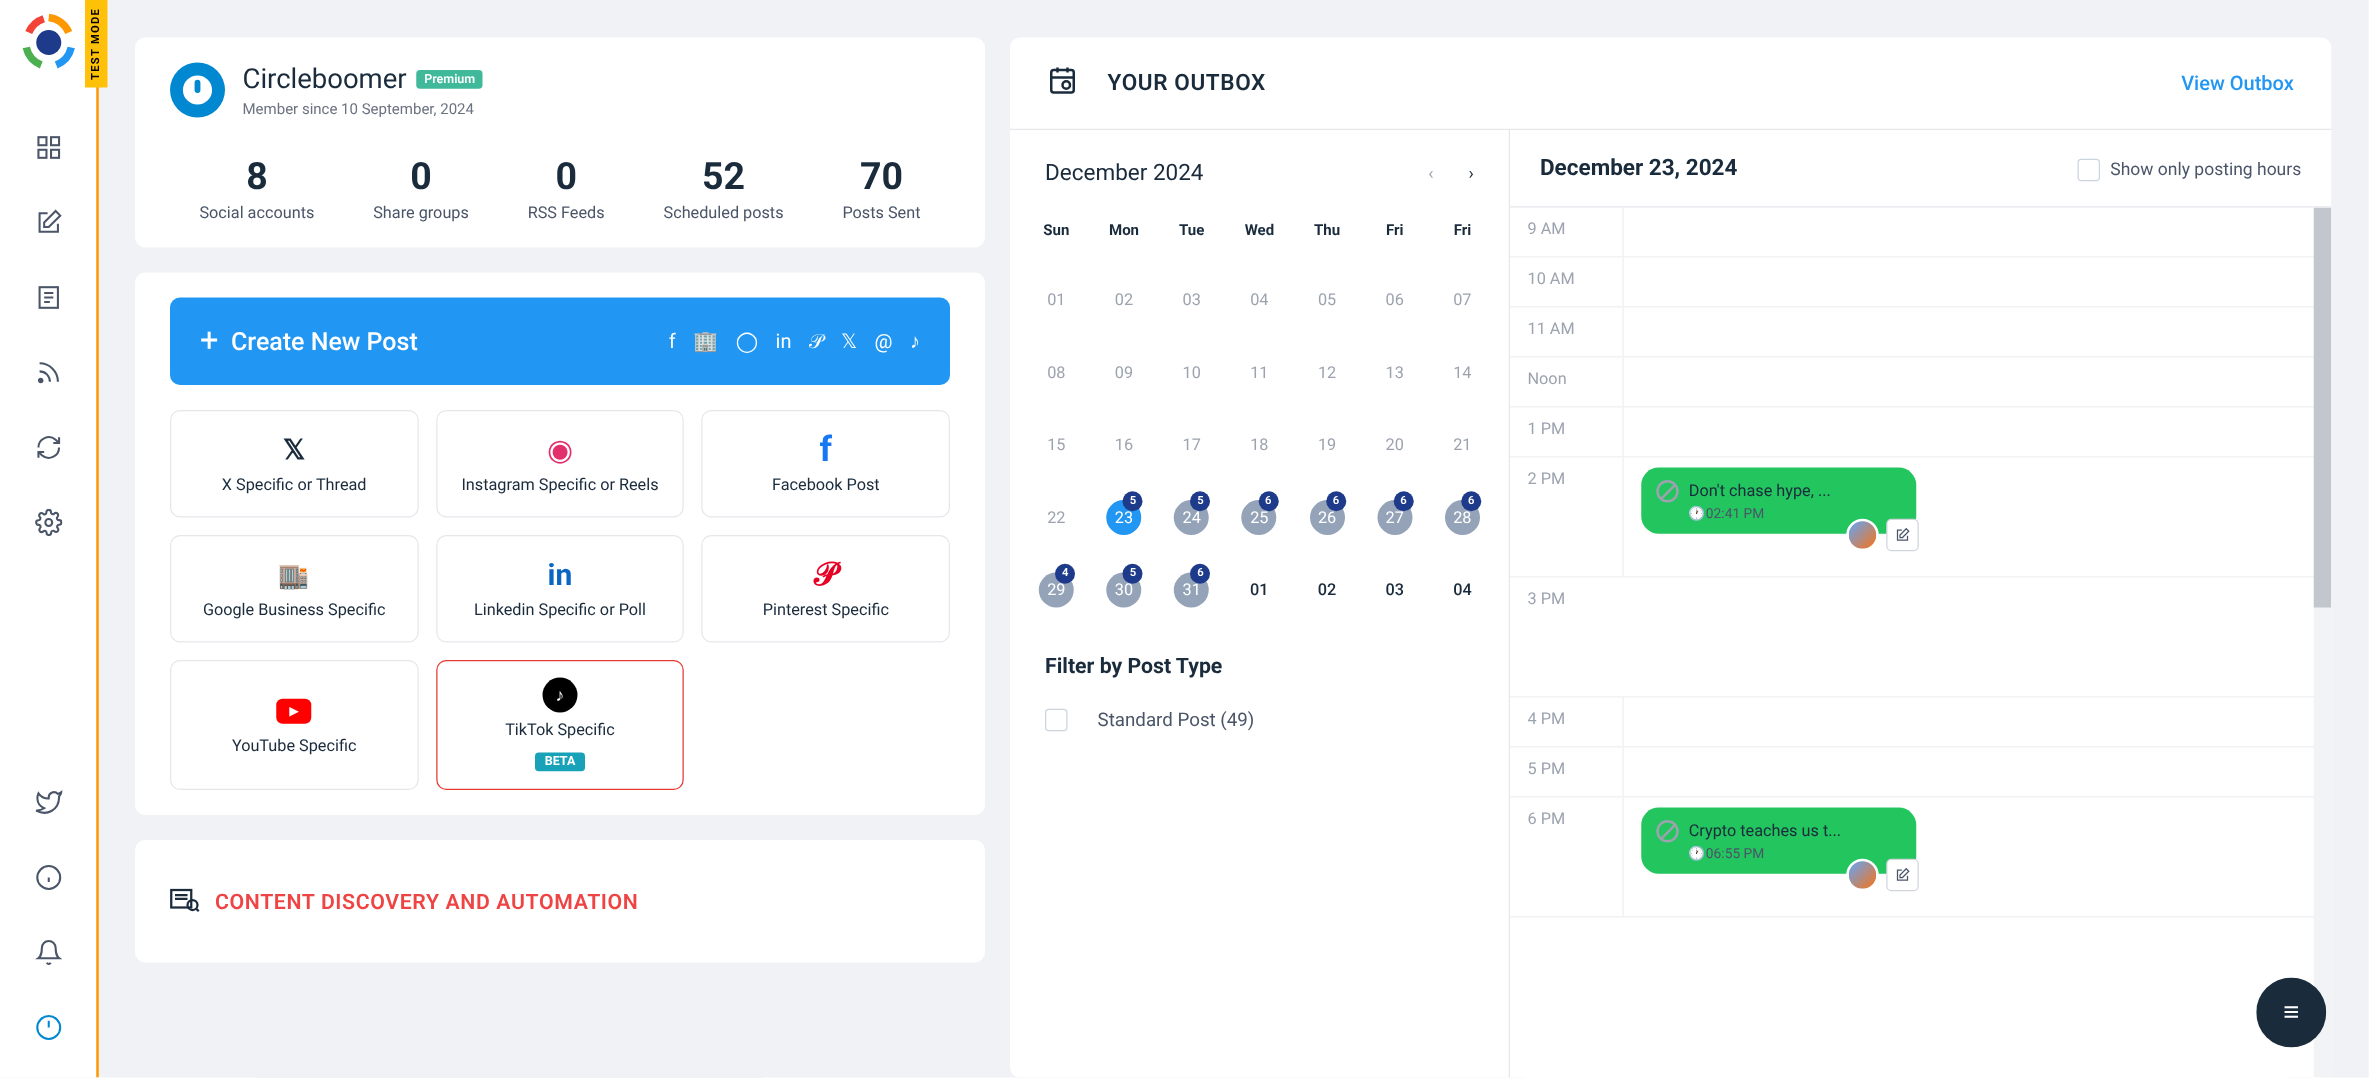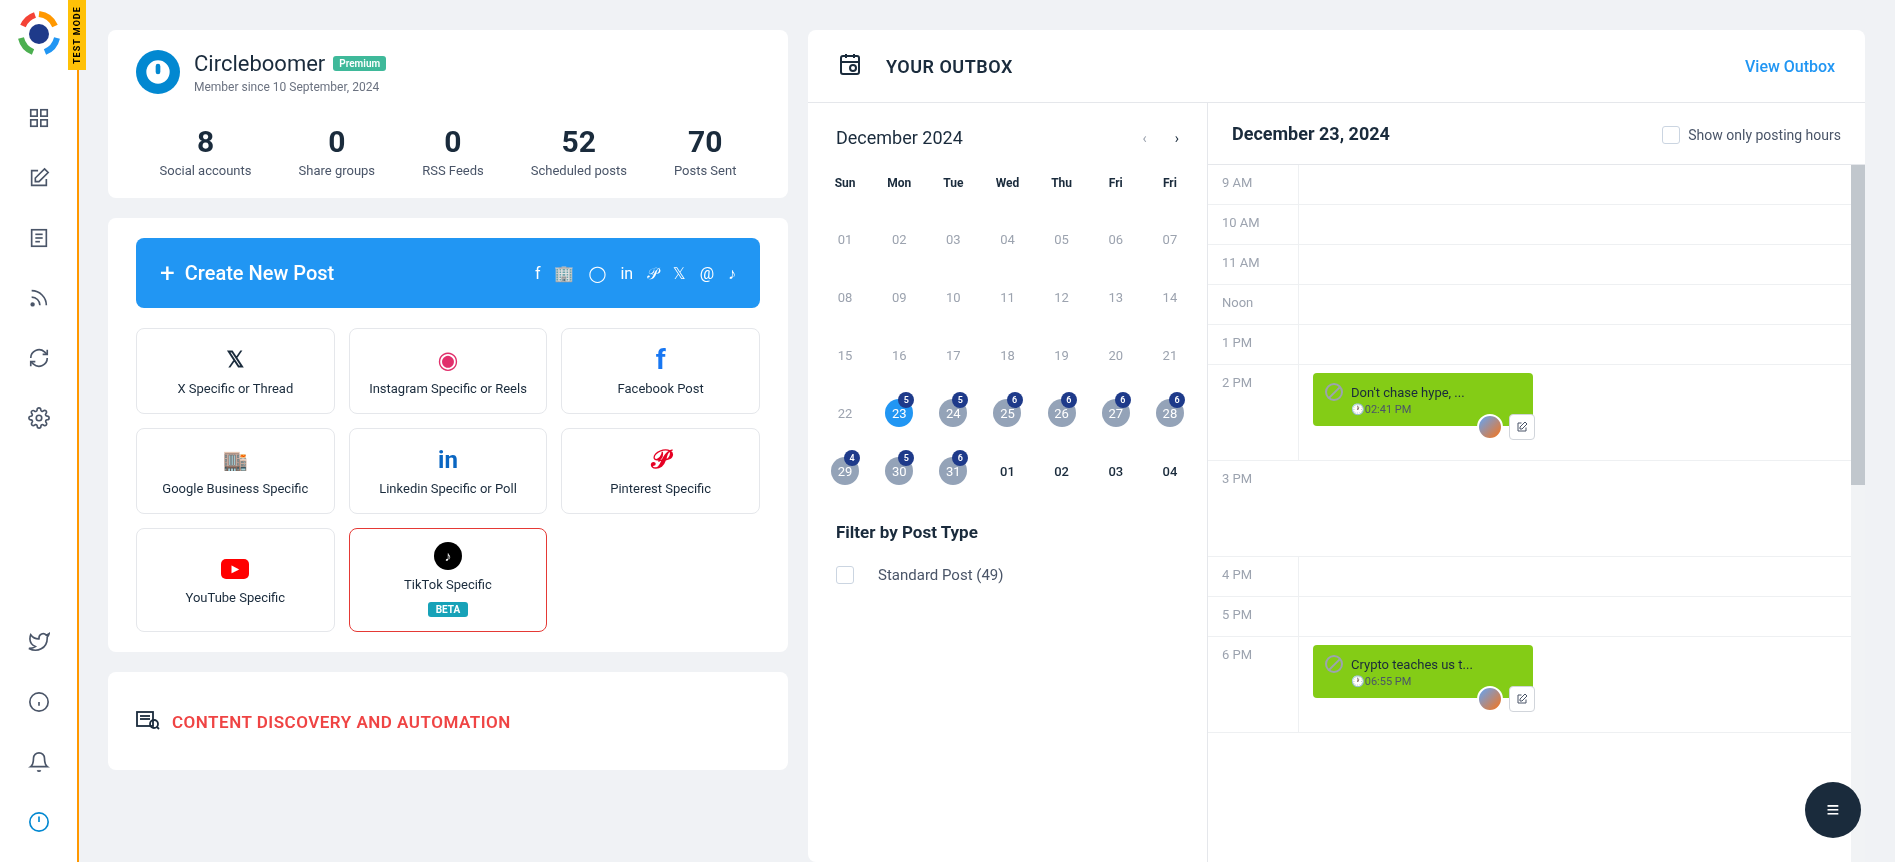--- a/index.html
+++ b/index.html
@@ -61,21 +61,21 @@
 .filter-row{display:flex;align-items:center;gap:24px;font-size:15px;color:#4a5568}
 .chk{width:18px;height:18px;border:1.5px solid #cbd5e1;border-radius:3px}
 .tl-pane{flex:1;display:flex;flex-direction:column;min-width:0}
 .tl-head{display:flex;align-items:flex-end;justify-content:space-between;padding:20px 24px;border-bottom:1px solid #e5e7eb}
 .tl-date{font-size:18px;font-weight:700}
 .tl-opt{display:flex;align-items:center;gap:8px;font-size:14px;color:#4a5568}
 .tl-body{flex:1;overflow-y:auto;position:relative}
 .tl-row{display:flex;border-bottom:1px solid #eef0f2;min-height:40px}
 .tl-time{width:90px;padding:10px 0 10px 14px;font-size:13px;color:#9ca3af;flex-shrink:0}
 .tl-content{flex:1;padding:8px 14px;border-left:1px solid #eef0f2}
-.post-card{background:#84cc16;border-radius:4px;padding:10px 12px;position:relative;max-width:220px}
+.post-card{background:#22c55e;border-radius:14px;padding:10px 12px;position:relative;max-width:220px}
 .post-line{display:flex;align-items:center;gap:8px}
 .block-ico{width:18px;height:18px;border:2px solid #9ca3af;border-radius:50%;position:relative;flex-shrink:0}
 .block-ico::after{content:"";position:absolute;width:16px;height:2px;background:#9ca3af;top:7px;left:-1px;transform:rotate(-45deg)}
 .post-text{font-size:13px;color:#1a2b3c;white-space:nowrap;overflow:hidden;text-overflow:ellipsis}
 .post-time{font-size:11px;color:#4a5568;margin-left:26px;display:flex;align-items:center;gap:4px;margin-top:2px}
 .post-foot{display:flex;justify-content:flex-end;gap:6px;margin-top:6px;position:absolute;right:-2px;bottom:-14px}
 .mini-av{width:26px;height:26px;border-radius:50%;background:linear-gradient(135deg,#60a5fa,#f97316);border:2px solid #fff}
 .mini-btn{width:26px;height:26px;background:#fff;border:1px solid #d1d5db;border-radius:4px;display:flex;align-items:center;justify-content:center}
 .fab{position:fixed;right:34px;bottom:24px;width:56px;height:56px;border-radius:50%;background:#1a2b3c;color:#fff;display:flex;align-items:center;justify-content:center;font-size:22px;cursor:pointer}
 .scrollbar{width:14px;background:#f1f3f5}

